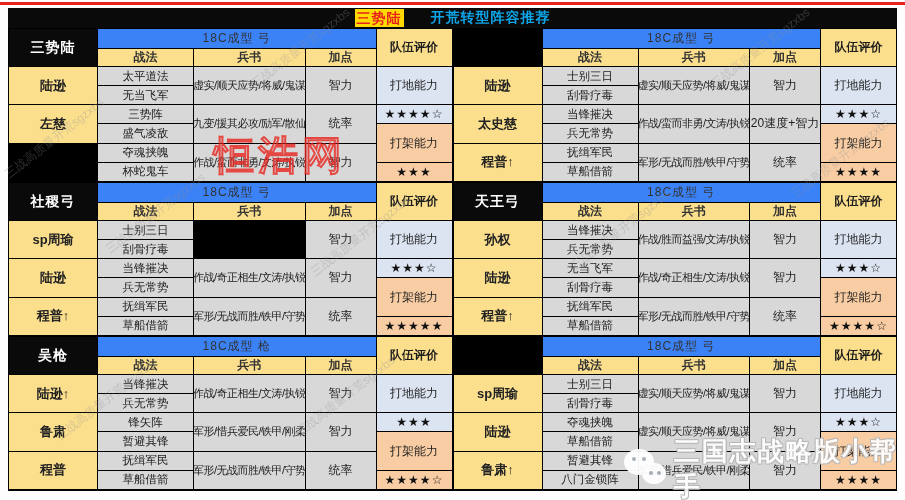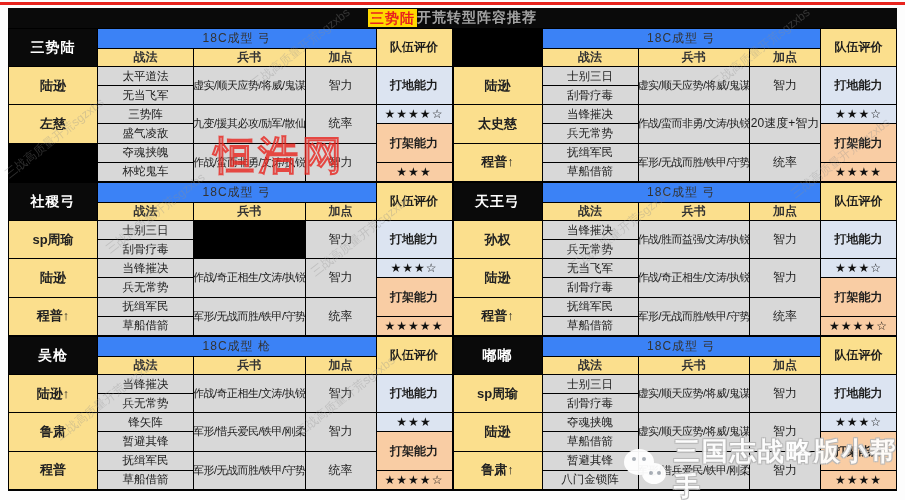--- a/index.html
+++ b/index.html
@@ -11,21 +11,21 @@
     --hlbg:#ffd900;
   }
   *{box-sizing:border-box;margin:0;padding:0}
   html,body{width:905px;height:500px;overflow:hidden;background:#fdfdfd;
     font-family:"Liberation Sans","DejaVu Sans",sans-serif;}
   .topline{position:absolute;left:0;top:2px;width:905px;height:3px;background:var(--red);}
   .table{position:absolute;left:8px;top:8px;width:889px;background:#000;padding-bottom:1px;}
   .title{height:20px;display:flex;align-items:center;justify-content:center;background:#0a0a0a;
     font-size:14px;font-weight:bold;letter-spacing:1px;}
   .title .hl{background:var(--hlbg);color:var(--red);padding:0 2px;line-height:18px;}
-  .title .rest{color:#a3a3a3;}
+  .title .rest{color:#0ea5e9;padding-left:27px;}
   .grid2{display:grid;grid-template-columns:1fr 1fr;}
   .section{display:grid;height:154px;background:#000;gap:1px;padding:1px;
     grid-template-columns:88px 95px 1fr 70px 75px;
     grid-template-rows:19px 17px repeat(6,1fr);}
   .cell{display:flex;align-items:center;justify-content:center;background:var(--gray);
     font-size:12px;color:#1c1c1c;white-space:nowrap;overflow:hidden;}
   .sec-name{grid-area:1/1/3/2;background:#0a0a0a;color:#fff;font-size:14px;font-weight:bold;letter-spacing:1px;}
   .type{grid-area:1/2/2/5;background:#3b82f6;letter-spacing:1px;color:#333;}
   .evalh{grid-area:1/5/3/6;background:var(--yellow);font-weight:600;}
   .h0{grid-area:2/2}.h1{grid-area:2/3}.h2{grid-area:2/4}
@@ -36,21 +36,21 @@
   .sk1a{grid-area:5/2}.sk1b{grid-area:6/2}
   .sk2a{grid-area:7/2}.sk2b{grid-area:8/2}
   .skill{font-size:11.5px;}
   .bk0{grid-area:3/3/5/4}.bk1{grid-area:5/3/7/4}.bk2{grid-area:7/3/9/4}
   .books{font-size:11px;letter-spacing:-0.5px;}
   .st0{grid-area:3/4/5/5}.st1{grid-area:5/4/7/5}.st2{grid-area:7/4/9/5}
   .stat{font-size:12px;}
   .ra0{grid-area:3/5/5/6}.ra1{grid-area:5/5/6/6}.ra2{grid-area:6/5/8/6}.ra3{grid-area:8/5/9/6}
   .rblue{background:var(--blue);}
   .rpeach{background:var(--peach);}
-  .rlabel{font-weight:700;}
+  .rlabel{font-weight:400;}
   .rstars{font-size:12px;letter-spacing:1px;color:#111;}
   
   .wm-diag{position:absolute;font-size:12px;color:#8f8f8f;opacity:.32;transform:rotate(-38deg);
     pointer-events:none;white-space:nowrap;}
   .wm-red{position:absolute;left:214px;top:128px;font-size:40px;font-weight:normal;letter-spacing:4px;
     color:rgba(232,35,29,.55);-webkit-text-stroke:2px rgba(232,35,29,.8);
     -webkit-text-fill-color:transparent;pointer-events:none;}
   .wm-wechat{position:absolute;left:622px;top:434px;display:flex;align-items:center;pointer-events:none;}
   .wc-icon{position:relative;width:52px;height:44px;margin-right:4px;opacity:.95;}
   .wc-b{position:absolute;background:#fff;border-radius:50%;}
@@ -223,21 +223,20 @@
     <div class="cell books bk2">军形/无战而胜/铁甲/守势</div>
     <div class="cell stat st2">统率</div>
 
     <div class="cell rblue rlabel ra0">打地能力</div>
     <div class="cell rblue rstars ra1">★★★</div>
     <div class="cell rpeach rlabel ra2">打架能力</div>
     <div class="cell rpeach rstars ra3">★★★★☆</div>
   </div>
 
   <div class="section">
-    <div class="cell sec-name">嘟嘟</div>
     <div class="cell type">18C成型  弓</div>
     <div class="cell evalh">队伍评价</div>
     <div class="cell hdr h0">战法</div>
     <div class="cell hdr h1">兵书</div>
     <div class="cell hdr h2">加点</div>
 
     <div class="cell cname cn0">sp周瑜</div>
     <div class="cell skill sk0a">士别三日</div>
     <div class="cell skill sk0b">刮骨疗毒</div>
     <div class="cell books bk0">虚实/顺天应势/将威/鬼谋</div>

